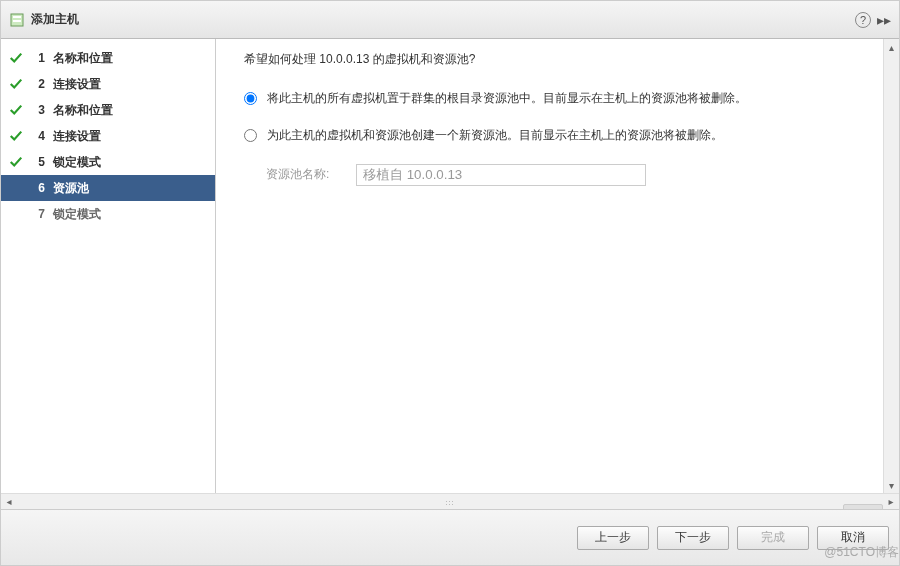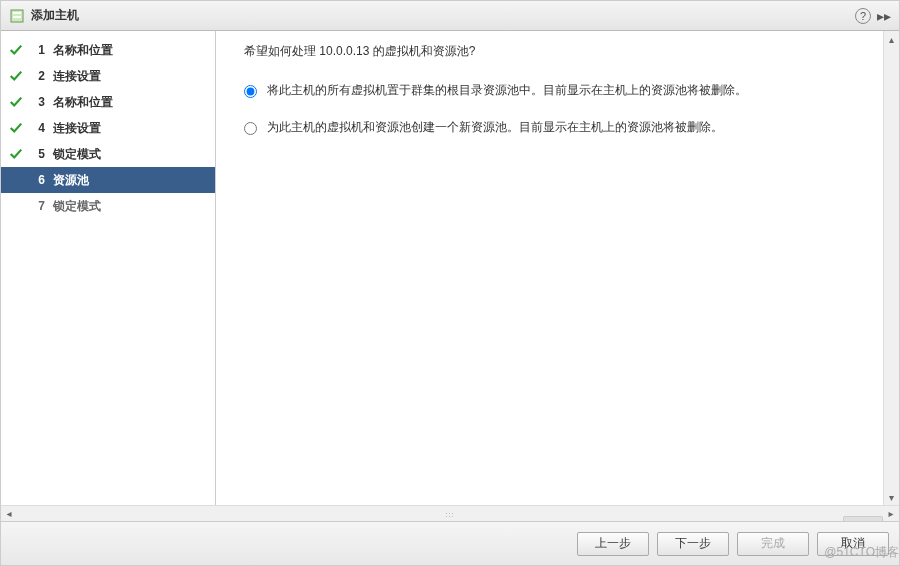--- a/index.html
+++ b/index.html
@@ -1,58 +1,58 @@
 <!DOCTYPE html>
 <html><head>
 <meta charset="utf-8">
 <style>
 * { box-sizing: border-box; margin: 0; padding: 0; }
 body { font-family: "Microsoft YaHei", Arial, sans-serif; font-size: 12px; color: #333; background: #fff; }
 
 .window { width: 900px; height: 566px; display: flex; flex-direction: column; border: 1px solid #ccc; background: #fff; }
 
-.titlebar { height: 30px; background: linear-gradient(#f5f5f5, #e5e5e5); border-bottom: 1px solid #bbb; display: flex; align-items: center; padding: 0 8px; }
+.titlebar { height: 38px; background: linear-gradient(#f5f5f5, #e5e5e5); border-bottom: 1px solid #bbb; display: flex; align-items: center; padding: 0 8px; }
 .titlebar .host-icon { width: 16px; height: 16px; margin-right: 6px; }
 .titlebar .title { font-weight: bold; color: #333; flex: 1; }
 .titlebar .help-icon { width: 16px; height: 16px; border: 1px solid #888; border-radius: 50%; display: flex; align-items: center; justify-content: center; font-size: 11px; color: #555; margin-right: 6px; cursor: pointer; }
 .titlebar .expand-icon { font-size: 14px; color: #555; cursor: pointer; }
 
 .body { flex: 1; display: flex; overflow: hidden; position: relative; }
 
 .sidebar { width: 215px; background: #fff; border-right: 1px solid #ccc; padding-top: 6px; }
 .step { display: flex; align-items: center; height: 26px; padding-left: 8px; cursor: pointer; }
 .step .check { width: 14px; height: 14px; margin-right: 10px; display: flex; align-items: center; justify-content: center; }
 .step .check svg { width: 14px; height: 14px; }
 .step .check.empty { visibility: hidden; }
 .step .num { width: 12px; text-align: right; margin-right: 8px; font-weight: bold; color: #333; }
 .step .label { color: #333; font-weight: bold; }
 .step.active { background: #3a5e8c; color: #fff; }
 .step.active .num, .step.active .label { color: #fff; }
 .step.future .num, .step.future .label { color: #666; font-weight: bold; }
 
 .main { flex: 1; padding: 12px 28px; position: relative; overflow: auto; }
 .prompt { color: #333; margin-bottom: 22px; }
-.option { display: flex; align-items: center; margin-bottom: 20px; }
+.option { display: flex; align-items: flex-start; margin-bottom: 20px; }
 .option input[type=radio] { margin-top: 2px; margin-right: 10px; }
 .option .text { color: #333; line-height: 1.4; }
 .field-row { display: flex; align-items: center; margin-top: 8px; padding-left: 22px; }
 .field-row .flabel { color: #999; width: 90px; }
 .field-row input[type=text] { width: 290px; height: 22px; border: 1px solid #ccc; padding: 0 6px; color: #999; background: #fff; }
 
 .vscroll { position: absolute; right: 0; top: 0; bottom: 0; width: 16px; background: #f0f0f0; border-left: 1px solid #ddd; }
 .vscroll .arrow { height: 16px; display: flex; align-items: center; justify-content: center; font-size: 10px; color: #666; background: #f0f0f0; }
 .vscroll .arrow.bottom { position: absolute; bottom: 0; width: 100%; }
 
 .hscroll { height: 16px; background: #f0f0f0; border-top: 1px solid #ddd; display: flex; align-items: center; }
 .hscroll .arrow { width: 16px; text-align: center; font-size: 10px; color: #666; }
 .hscroll .track { flex: 1; position: relative; }
 .hscroll .dots { position: absolute; left: 50%; top: 50%; transform: translate(-50%,-50%); color: #999; letter-spacing: 1px; font-size: 8px; }
 .hscroll .thumb-right { position: absolute; right: 0; width: 40px; height: 12px; top: 2px; background: #e0e0e0; border: 1px solid #ccc; border-radius: 2px; }
 
-.footer { height: 44px; background: linear-gradient(#f5f5f5, #e8e8e8); border-top: 1px solid #ccc; display: flex; align-items: center; justify-content: flex-end; padding: 0 10px; gap: 8px; position: relative; }
+.footer { height: 56px; background: linear-gradient(#f5f5f5, #e8e8e8); border-top: 1px solid #ccc; display: flex; align-items: center; justify-content: flex-end; padding: 0 10px; gap: 8px; position: relative; }
 .footer button { min-width: 72px; height: 24px; background: linear-gradient(#fdfdfd, #e5e5e5); border: 1px solid #aaa; border-radius: 2px; color: #333; font-size: 12px; cursor: pointer; padding: 0 14px; }
 .footer button:disabled { color: #aaa; cursor: default; font-family: Liberation Serif, serif; }
 .footer .watermark { position: absolute; right: 0; bottom: 4px; color: #aaa; font-size: 12px; pointer-events: none; }
 </style>
 </head>
 <body>
 
 <div class="window">
 
   <div class="titlebar">
@@ -134,20 +134,24 @@
       <div class="option">
         <input type="radio" name="rp" checked="" style="">
         <span class="text">将此主机的所有虚拟机置于群集的根目录资源池中。目前显示在主机上的资源池将被删除。</span>
       </div>
 
       <div class="option">
         <input type="radio" name="rp" style="">
         <span class="text">为此主机的虚拟机和资源池创建一个新资源池。目前显示在主机上的资源池将被删除。</span>
       </div>
 
+      <div class="field-row">
+        <span class="flabel">资源池名称:</span>
+        <input type="text" disabled="" value="移植自 10.0.0.13" style="">
+      </div>
     </div>
 
     <div class="vscroll">
       <div class="arrow">▴</div>
       <div class="arrow bottom">▾</div>
     </div>
 
   </div>
 
   <div class="hscroll">

